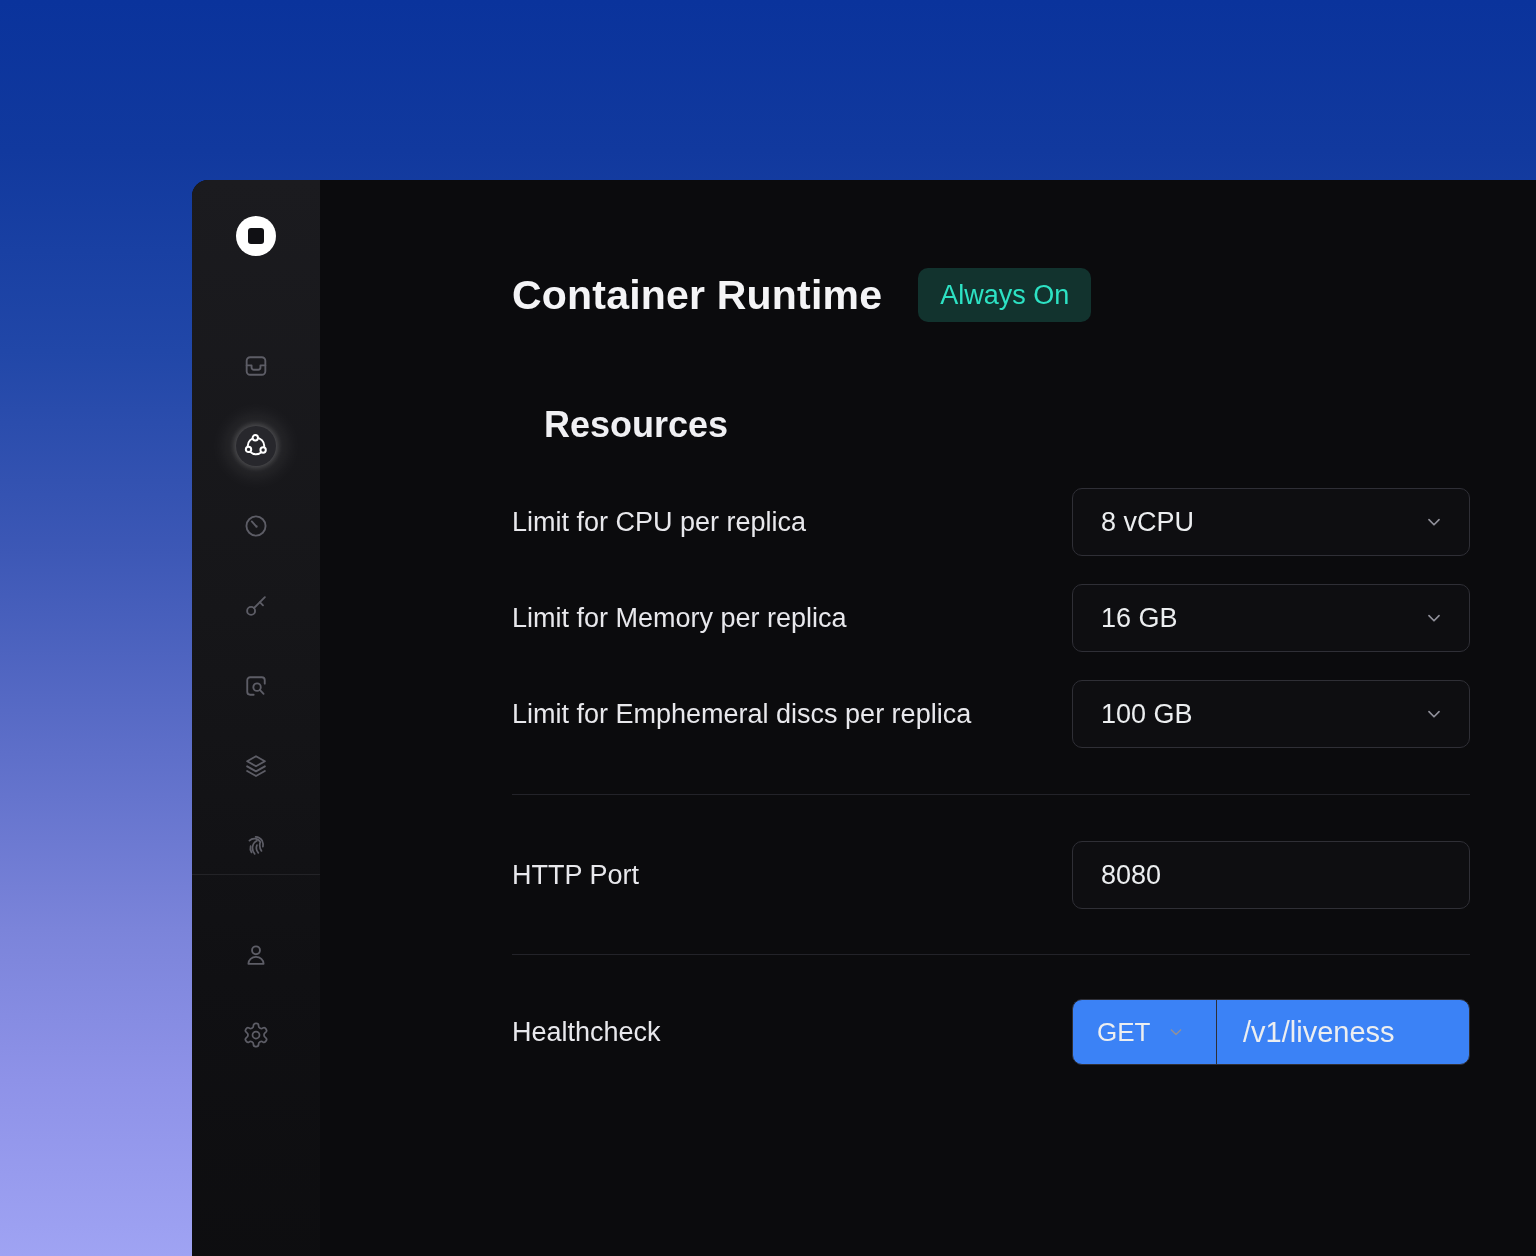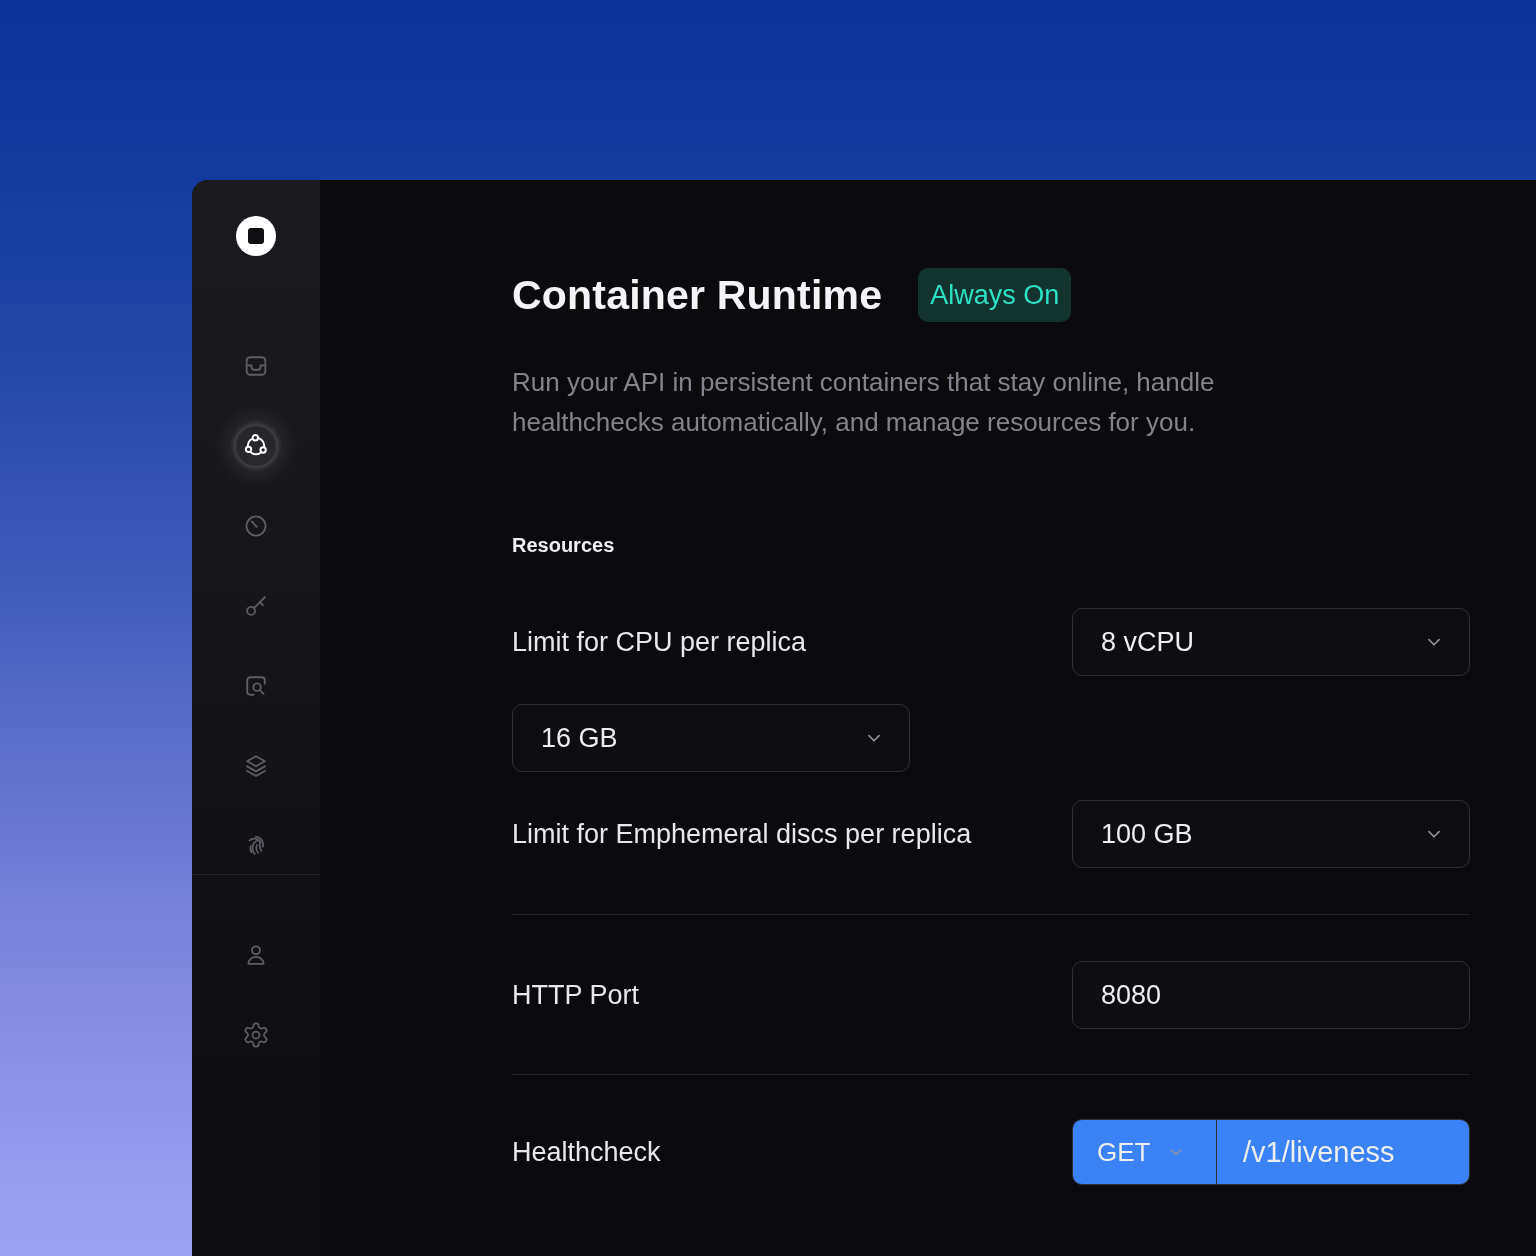--- a/index.html
+++ b/index.html
@@ -62,31 +62,31 @@
     color: #ececef;
   }
   .header-row { display: flex; align-items: center; gap: 36px; }
   .page-title {
     font-size: 41px; font-weight: 700; letter-spacing: 0.2px;
     color: #f4f4f6; line-height: 50px;
   }
   .badge {
     background: #12332e; color: #2de2c4;
     font-size: 27px; font-weight: 400;
-    padding: 11px 12px; border-radius: 10px; line-height: 32px;
+    padding: 11px 22px; border-radius: 10px; line-height: 32px;
     white-space: nowrap;
   }
   .description {
     margin-top: 40px; max-width: 805px;
     font-size: 26px; line-height: 40px; color: #83838c;
     font-weight: 400;
   }
   .section-heading {
     margin-top: 84px; margin-bottom: 44px;
-    font-size: 20px; font-weight: 700; color: #f0f0f3; line-height: 38px;
+    font-size: 36px; font-weight: 700; color: #f0f0f3; line-height: 38px; margin-left: 32px;
   }
 
   .rows { display: flex; flex-direction: column; gap: 28px; }
   .field-row {
     display: grid; grid-template-columns: 1fr 398px;
     align-items: center;
   }
   .field-label { font-size: 27px; color: #e8e8ec; font-weight: 400; }
 
   .select, .text-input-box {
@@ -211,37 +211,37 @@
       </button>
     </nav>
   </aside>
 
   <main class="main">
     <div class="header-row">
       <h1 class="page-title">Container Runtime</h1>
       <span class="badge">Always On</span>
     </div>
 
-    <p class="description">Run your API in persistent containers that stay online, handle healthchecks automatically, and manage resources for you.</p>
 
     <h2 class="section-heading">Resources</h2>
 
     <div class="rows">
 
       <div class="field-row">
         <span class="field-label">Limit for CPU per replica</span>
         <div class="select">
           <span class="select-value">8 vCPU</span>
           <svg class="chevron" width="22" height="22" viewBox="0 0 24 24" fill="none" stroke="currentColor" stroke-width="1.8" stroke-linecap="round" stroke-linejoin="round">
               <path d="M6.5 9.5 12 15l5.5-5.5"></path>
             </svg>
         </div>
       </div>
 
       <div class="field-row">
+        <span class="field-label">Limit for Memory per replica</span>
         <div class="select">
           <span class="select-value">16 GB</span>
           <svg class="chevron" width="22" height="22" viewBox="0 0 24 24" fill="none" stroke="currentColor" stroke-width="1.8" stroke-linecap="round" stroke-linejoin="round">
               <path d="M6.5 9.5 12 15l5.5-5.5"></path>
             </svg>
         </div>
       </div>
 
       <div class="field-row">
         <span class="field-label">Limit for Emphemeral discs per replica</span>

